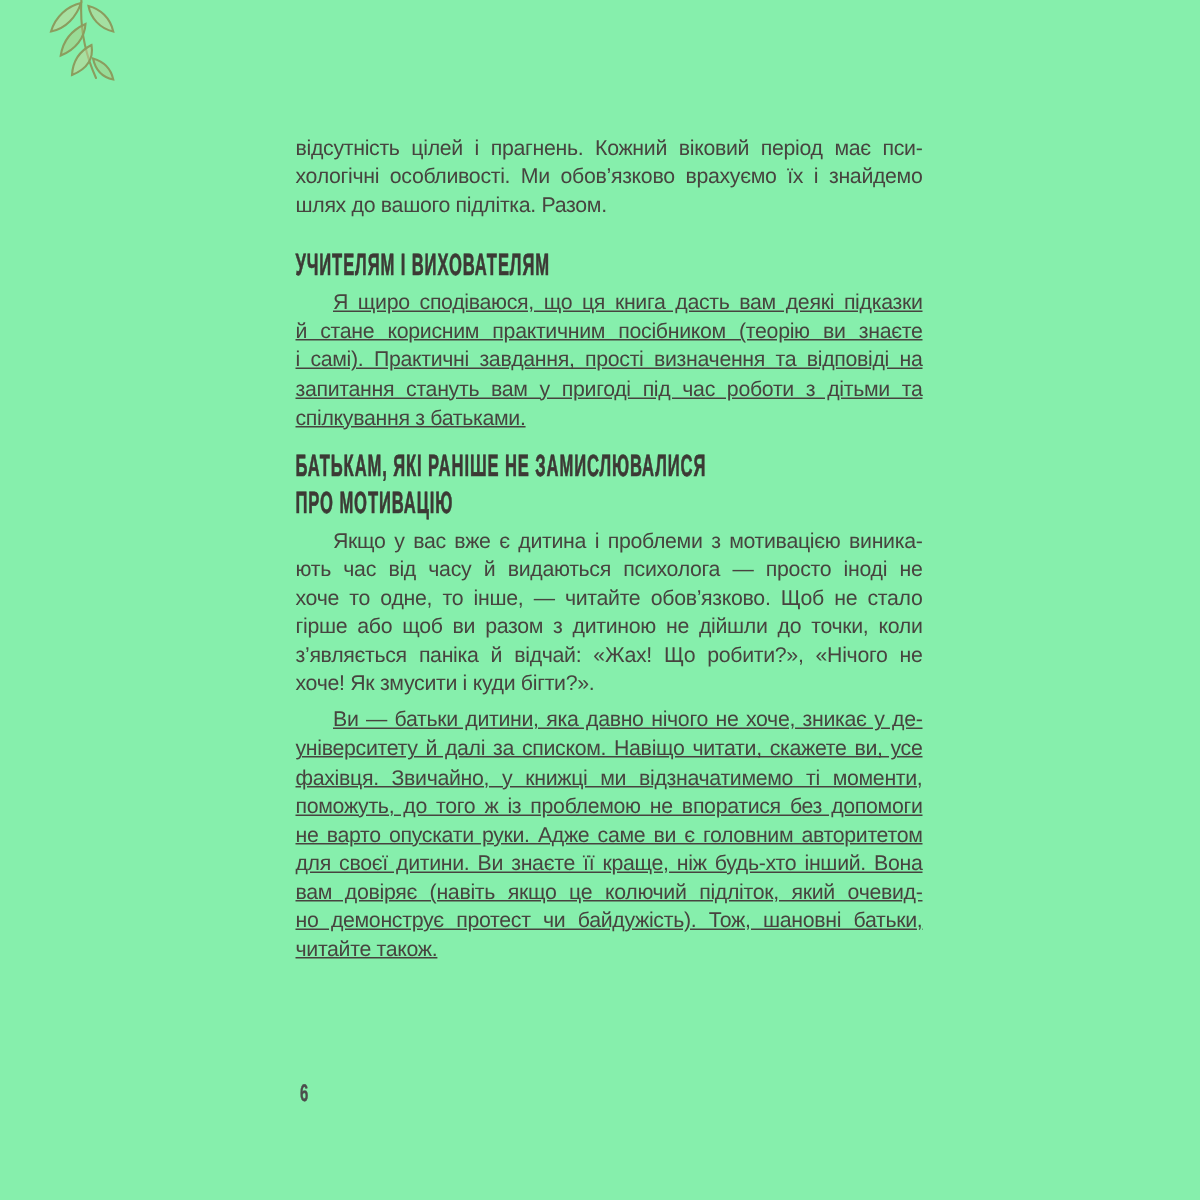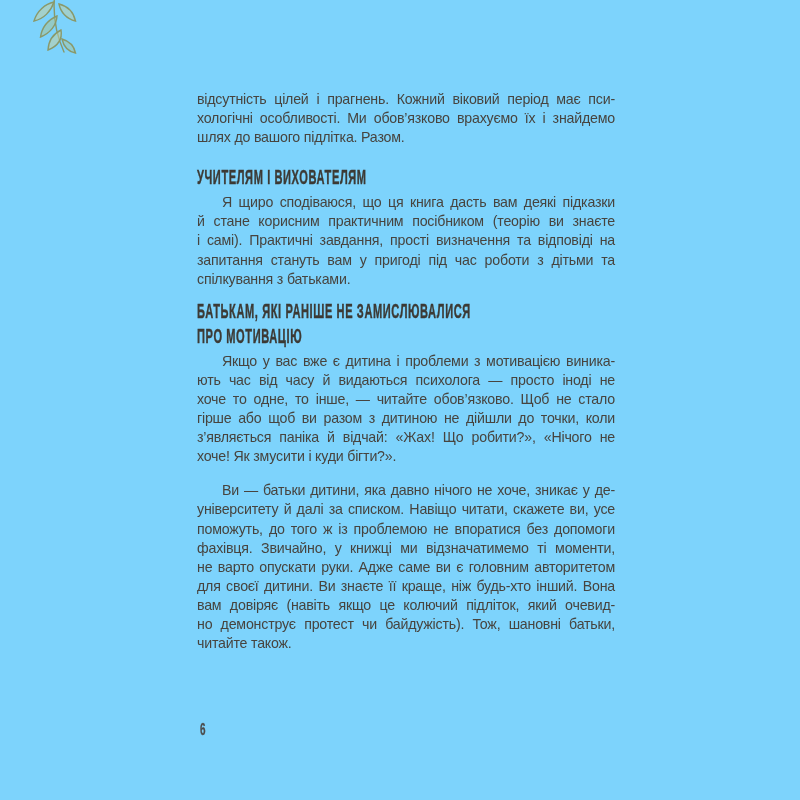--- a/index.html
+++ b/index.html
@@ -7,21 +7,21 @@
   html, body { width: 800px; height: 800px; }
   body {
     background: #ffffff;
     font-family: "Liberation Sans", sans-serif;
     position: relative;
     overflow: hidden;
   }
   .page {
     position: absolute;
     inset: 0;
-    background: #7dd3fc;
+    background: #86efac;
   }
   
   .leaf {
     position: absolute;
     left: 18px;
     top: -8px;
     width: 90px;
     height: 86px;
     opacity: 0.85;
   }
@@ -54,25 +54,25 @@
     letter-spacing: 1.1px;
     -webkit-text-stroke: 0.45px #3c3a35;
   }
   .head .hline {
     white-space: nowrap;
     line-height: 25px;
     transform: scaleX(0.54);
     transform-origin: 0 55%;
   }
   .m-h1 { margin-top: 17px; }
-  .m-p2 { margin-top: 4px; }
+  .m-p2 { margin-top: 4px; text-decoration: underline; }
   .m-h2 { margin-top: 9px; }
   .m-p3 { margin-top: 4px; }
   .m-h3 { margin-top: 2px; }
-  .m-p4 { margin-top: 15px; }
+  .m-p4 { margin-top: 5px; text-decoration: underline; }
   .pagenum {
     position: absolute;
     left: 200px;
     top: 721px;
     color: #4c4c4c;
     font-weight: 700;
     font-size: 16px;
     transform: scaleX(0.62);
     transform-origin: 0 0;
     -webkit-text-stroke: 0.3px #4c4c4c;
@@ -125,22 +125,22 @@
         <div class="line">хоче то одне, то інше, — читайте обов’язково. Щоб не стало</div>
         <div class="line">гірше або щоб ви разом з дитиною не дійшли до точки, коли</div>
         <div class="line">з’являється паніка й відчай: «Жах! Що робити?», «Нічого не</div>
         <div class="line last">хоче! Як змусити і куди бігти?».</div>
       </div>
 
 
     <div class="para m-p4">
         <div class="line indent">Ви — батьки дитини, яка давно нічого не хоче, зникає у де-</div>
         <div class="line">університету й далі за списком. Навіщо читати, скажете ви, усе</div>
+        <div class="line">фахівця. Звичайно, у книжці ми відзначатимемо ті моменти,</div>
         <div class="line">поможуть, до того ж із проблемою не впоратися без допомоги</div>
-        <div class="line">фахівця. Звичайно, у книжці ми відзначатимемо ті моменти,</div>
         <div class="line">не варто опускати руки. Адже саме ви є головним авторитетом</div>
         <div class="line">для своєї дитини. Ви знаєте її краще, ніж будь-хто інший. Вона</div>
         <div class="line">вам довіряє (навіть якщо це колючий підліток, який очевид-</div>
         <div class="line">но демонструє протест чи байдужість). Тож, шановні батьки,</div>
         <div class="line last">читайте також.</div>
       </div>
 
   </div>
 
   <div class="pagenum">6</div>

